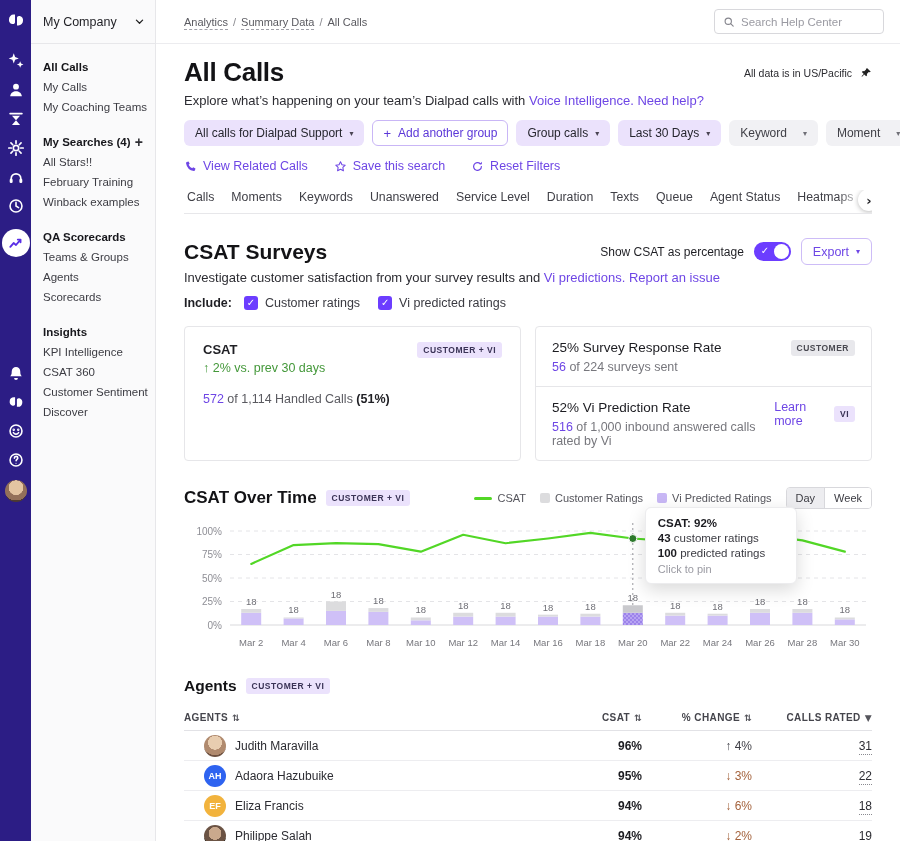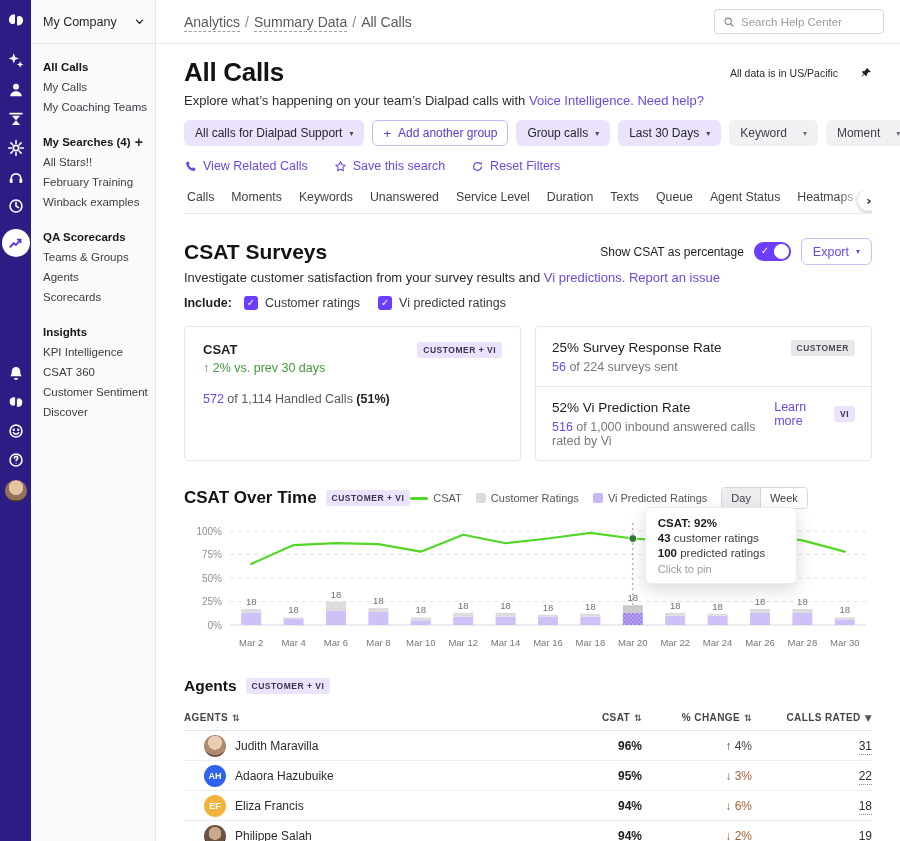--- a/index.html
+++ b/index.html
@@ -25,34 +25,34 @@
   .nav { padding:13px 0 0 12px; }
   .group { margin-bottom:15px; }
   .group-heading { font-weight:700; font-size:11.5px; color:#17171c; line-height:20px; display:flex; justify-content:space-between; align-items:center; padding-right:12px; }
   .plus { font-size:14px; color:#2e2e33; cursor:pointer; line-height:14px; }
   .nav-item { font-size:11.5px; color:#3c3c43; line-height:20px; cursor:pointer; white-space:nowrap; }
   .nav-item.active { font-weight:700; color:#131317; }
 
   
   .main { flex:1; min-width:0; display:flex; flex-direction:column; }
   .topbar { height:44px; flex:0 0 44px; border-bottom:1px solid #ececef; display:flex; align-items:center; justify-content:space-between; padding:0 16px 0 28px; }
-  .crumbs { font-size:14px; color:#5a5a60; }
+  .crumbs { font-size:11px; color:#5a5a60; }
   .crumb-link { cursor:pointer; border-bottom:1px dashed #a0a0a8; padding-bottom:1px; }
   .crumb-sep { margin:0 5px; color:#8a8a90; }
   .search { width:170px; height:25px; border:1px solid #d8d8dc; border-radius:4px; display:flex; align-items:center; gap:6px; padding:0 8px; }
   .s-icon { width:12px; height:12px; color:#85858d; flex:0 0 12px; }
   .s-icon svg { display:block; width:100%; height:100%; }
   .s-input { border:none; outline:none; font-size:11.5px; width:100%; color:#333; background:transparent; font-family:inherit; }
   .s-input::placeholder { color:#9a9aa2; }
 
   .content { padding:0 28px; position:relative; }
 
   .title-row { margin-top:13px; display:flex; justify-content:space-between; align-items:center; }
   h1 { font-size:26px; font-weight:700; color:#131316; letter-spacing:-.3px; }
-  .tz { display:flex; align-items:center; gap:22px; font-size:10.5px; color:#2b2b30; }
+  .tz { display:flex; align-items:center; gap:8px; font-size:10.5px; color:#2b2b30; }
   .pin { width:12px; height:12px; color:#222; cursor:pointer; }
   .pin svg { display:block; width:100%; height:100%; }
 
   .desc { margin-top:5px; font-size:13px; color:#2c2c32; }
   .lnk { color:#6e46e5; text-decoration:none; cursor:pointer; }
 
   .pills { margin-top:12px; display:flex; gap:8px; }
   .pill { height:26px; display:inline-flex; align-items:center; gap:7px; padding:0 10px; border-radius:6px; font-size:12px; color:#26262e; cursor:pointer; white-space:nowrap; border:1px solid transparent; }
   .pill.purple { background:#ebe2fc; }
   .pill.gray { background:#f1f1f4; color:#3f3f46;gap:16px; }
@@ -105,21 +105,21 @@
   .stat-foot { margin-top:17px; font-size:12.5px; color:#5a5a60; }
   .stat-foot b { color:#1f1f24; }
   .half { display:flex; justify-content:space-between; align-items:flex-start; padding:13px 16px 12px; }
   .half + .half { border-top:1px solid #e6e6e9; }
   .mini-title { font-size:13.5px; color:#1c1c21; }
   .mini-sub { margin-top:5px; font-size:12.5px; color:#77777d; }
   .half-right { display:flex; align-items:center; gap:12px; }
   .lm { font-size:12.5px; }
 
   .chart-sec { margin-top:26px; }
-  .chart-header { display:flex; align-items:center; }
+  .chart-header { display:flex; justify-content:space-between; align-items:center; }
   .ch-left { display:flex; align-items:center; gap:9px; }
   h2.ch-title { font-size:17px; font-weight:700; color:#131316; }
   .ch-right { display:flex; align-items:center; gap:14px; }
   .legend { display:flex; align-items:center; gap:14px; }
   .lg-item { display:flex; align-items:center; gap:5px; font-size:11px; color:#55555c; }
   .lg-line { width:18px; height:3px; border-radius:2px; }
   .lg-sq { width:10px; height:10px; border-radius:2px; }
   .dw { display:flex; border:1px solid #d8d8dc; border-radius:4px; overflow:hidden; }
   .dw-btn { padding:4px 9px; font-size:11px; color:#3c3c43; background:#fff; border:none; cursor:pointer; font-family:inherit; }
   .dw-btn + .dw-btn { border-left:1px solid #d8d8dc; }

